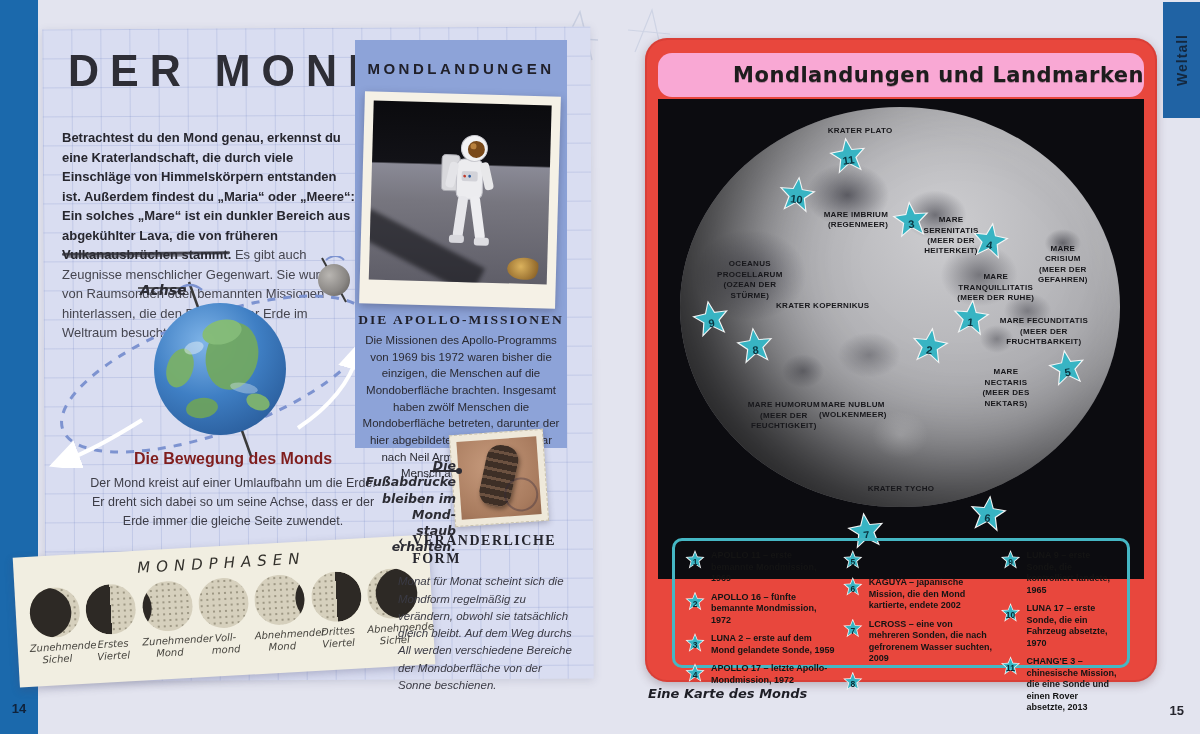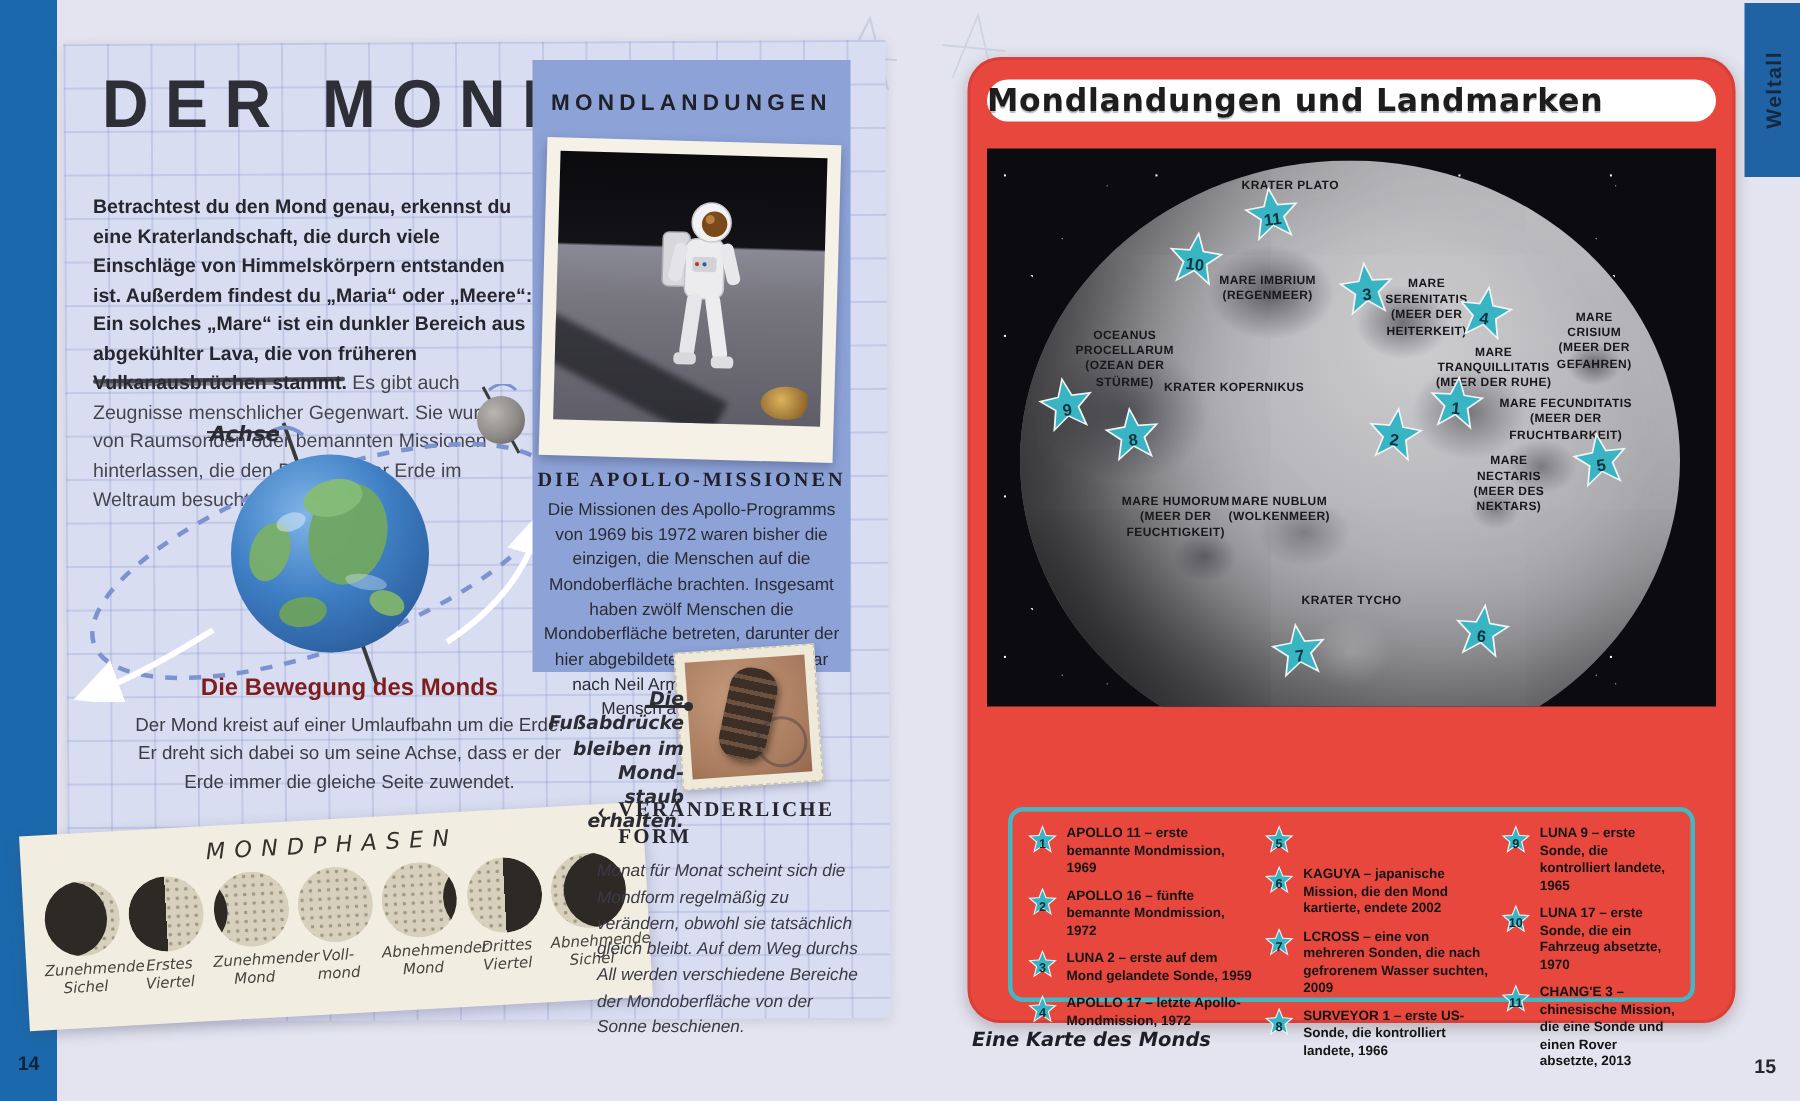--- a/index.html
+++ b/index.html
@@ -99,26 +99,26 @@
 
   .form-section { position:absolute; left:398px; top:532px; width:176px; }
   .form-heading { display:flex; gap:7px; font-family:"Liberation Serif", serif; font-weight:bold;
     font-size:14px; letter-spacing:1.5px; color:#26262e; line-height:1.3; }
   .chevron { font-size:17px; line-height:1; color:#26262e; font-weight:bold; }
   .form-text { margin-top:5px; font-size:11.5px; line-height:1.5; color:#3a3a44;font-style:italic; }
 
   
   .red-box { position:absolute; left:645px; top:38px; width:512px; height:644px; background:#e8473d;
     border-radius:22px; box-shadow:0 3px 10px rgba(80,50,60,.3), inset 0 0 0 2px rgba(150,30,25,.18); }
-  .banner { position:absolute; left:13px; top:15px; width:486px; height:28px; background:#ffffff;
-    border-radius:14px; display:flex; align-items:center; justify-content:flex-start; }
+  .banner { position:absolute; left:13px; top:15px; width:486px; height:44px; background:#f9a8d4;
+    border-radius:14px; display:flex; align-items:center; justify-content:flex-end; }
   .banner-title { font-size:21px; font-weight:bold; color:#1d1d1d; letter-spacing:.5px;
     font-family:"DejaVu Sans", sans-serif; text-shadow:0 1px 0 rgba(0,0,0,.25); }
 
-  .map-area { position:absolute; left:13px; top:61px; width:486px; height:372px; background:#0c0c10; overflow:hidden;
+  .map-area { position:absolute; left:13px; top:61px; width:486px; height:480px; background:#0c0c10; overflow:hidden;
     background-image:
       radial-gradient(1.3px 1.3px at 12px 18px, #ffffff 50%, transparent 51%),
       radial-gradient(1px 1px at 50px 60px, #e8e8f0 50%, transparent 51%),
       radial-gradient(0.9px 0.9px at 80px 25px, #cfd2e2 50%, transparent 51%),
       radial-gradient(1.1px 1.1px at 30px 85px, #ffffff 50%, transparent 51%),
       radial-gradient(0.9px 0.9px at 70px 95px, #e0e0ea 50%, transparent 51%);
     background-size:101px 107px, 89px 97px, 113px 83px, 97px 111px, 83px 89px; }
   .moon { position:absolute; left:22px; top:8px; width:440px; height:400px; border-radius:50%;
     background:
       radial-gradient(60px 45px at 38% 22%, rgba(70,70,78,.8), transparent 70%),
@@ -312,21 +312,21 @@
   </div>
 
   <div class="red-box">
     <div class="banner">
       <span class="banner-title">Mondlandungen und Landmarken</span>
     </div>
     <div class="map-area">
       <div class="moon"></div>
       <div id="map-labels">
           <div class="map-label" style="left: 41.6%; top: 6.7%; width: 110px;">KRATER PLATO</div>
-          <div class="map-label" style="left: 38.5%; top: 25.2%; width: 86px;">MARE IMBRIUM (REGENMEER)</div>
+          <div class="map-label" style="left: 38.5%; top: 25.2%; width: 86px; text-align: right;">MARE IMBRIUM (REGENMEER)</div>
           <div class="map-label" style="left: 60.3%; top: 28.6%; width: 72px;">MARE SERENITATIS (MEER DER HEITERKEIT)</div>
           <div class="map-label" style="left: 83.3%; top: 34.6%; width: 60px;">MARE CRISIUM (MEER DER GEFAHREN)</div>
           <div class="map-label" style="left: 18.9%; top: 37.8%; width: 84px;">OCEANUS PROCELLARUM (OZEAN DER STÜRME)</div>
           <div class="map-label" style="left: 69.5%; top: 39.4%; width: 100px;">MARE TRANQUILLITATIS (MEER DER RUHE)</div>
           <div class="map-label" style="left: 33.9%; top: 43.1%; width: 140px;">KRATER KOPERNIKUS</div>
           <div class="map-label" style="left: 79.4%; top: 48.6%; width: 90px;">MARE FECUNDITATIS (MEER DER FRUCHTBARKEIT)</div>
           <div class="map-label" style="left: 71.6%; top: 60.3%; width: 64px;">MARE NECTARIS (MEER DES NEKTARS)</div>
           <div class="map-label" style="left: 25.9%; top: 66.1%; width: 80px;">MARE HUMORUM (MEER DER FEUCHTIGKEIT)</div>
           <div class="map-label" style="left: 40.1%; top: 64.7%; width: 82px;">MARE NUBLUM (WOLKENMEER)</div>
           <div class="map-label" style="left: 50%; top: 81.2%; width: 110px;">KRATER TYCHO</div>
@@ -447,21 +447,20 @@
               <div class="star-num">7</div>
             </div>
             <div class="legend-text">LCROSS – eine von mehreren Sonden, die nach gefrorenem Wasser suchten, 2009</div>
           </div>
           <div class="legend-item">
             <div class="legend-star">
               <div class="star-shape star-white"></div>
               <div class="star-shape star-teal"></div>
               <div class="star-num">8</div>
             </div>
-            <div class="legend-text">SURVEYOR 1 – erste US-Sonde, die kontrolliert landete, 1966</div>
           </div>
         </div>
         <div class="legend-col c3">
           <div class="legend-item">
             <div class="legend-star">
               <div class="star-shape star-white"></div>
               <div class="star-shape star-teal"></div>
               <div class="star-num">9</div>
             </div>
             <div class="legend-text">LUNA 9 – erste Sonde, die kontrolliert landete, 1965</div>

